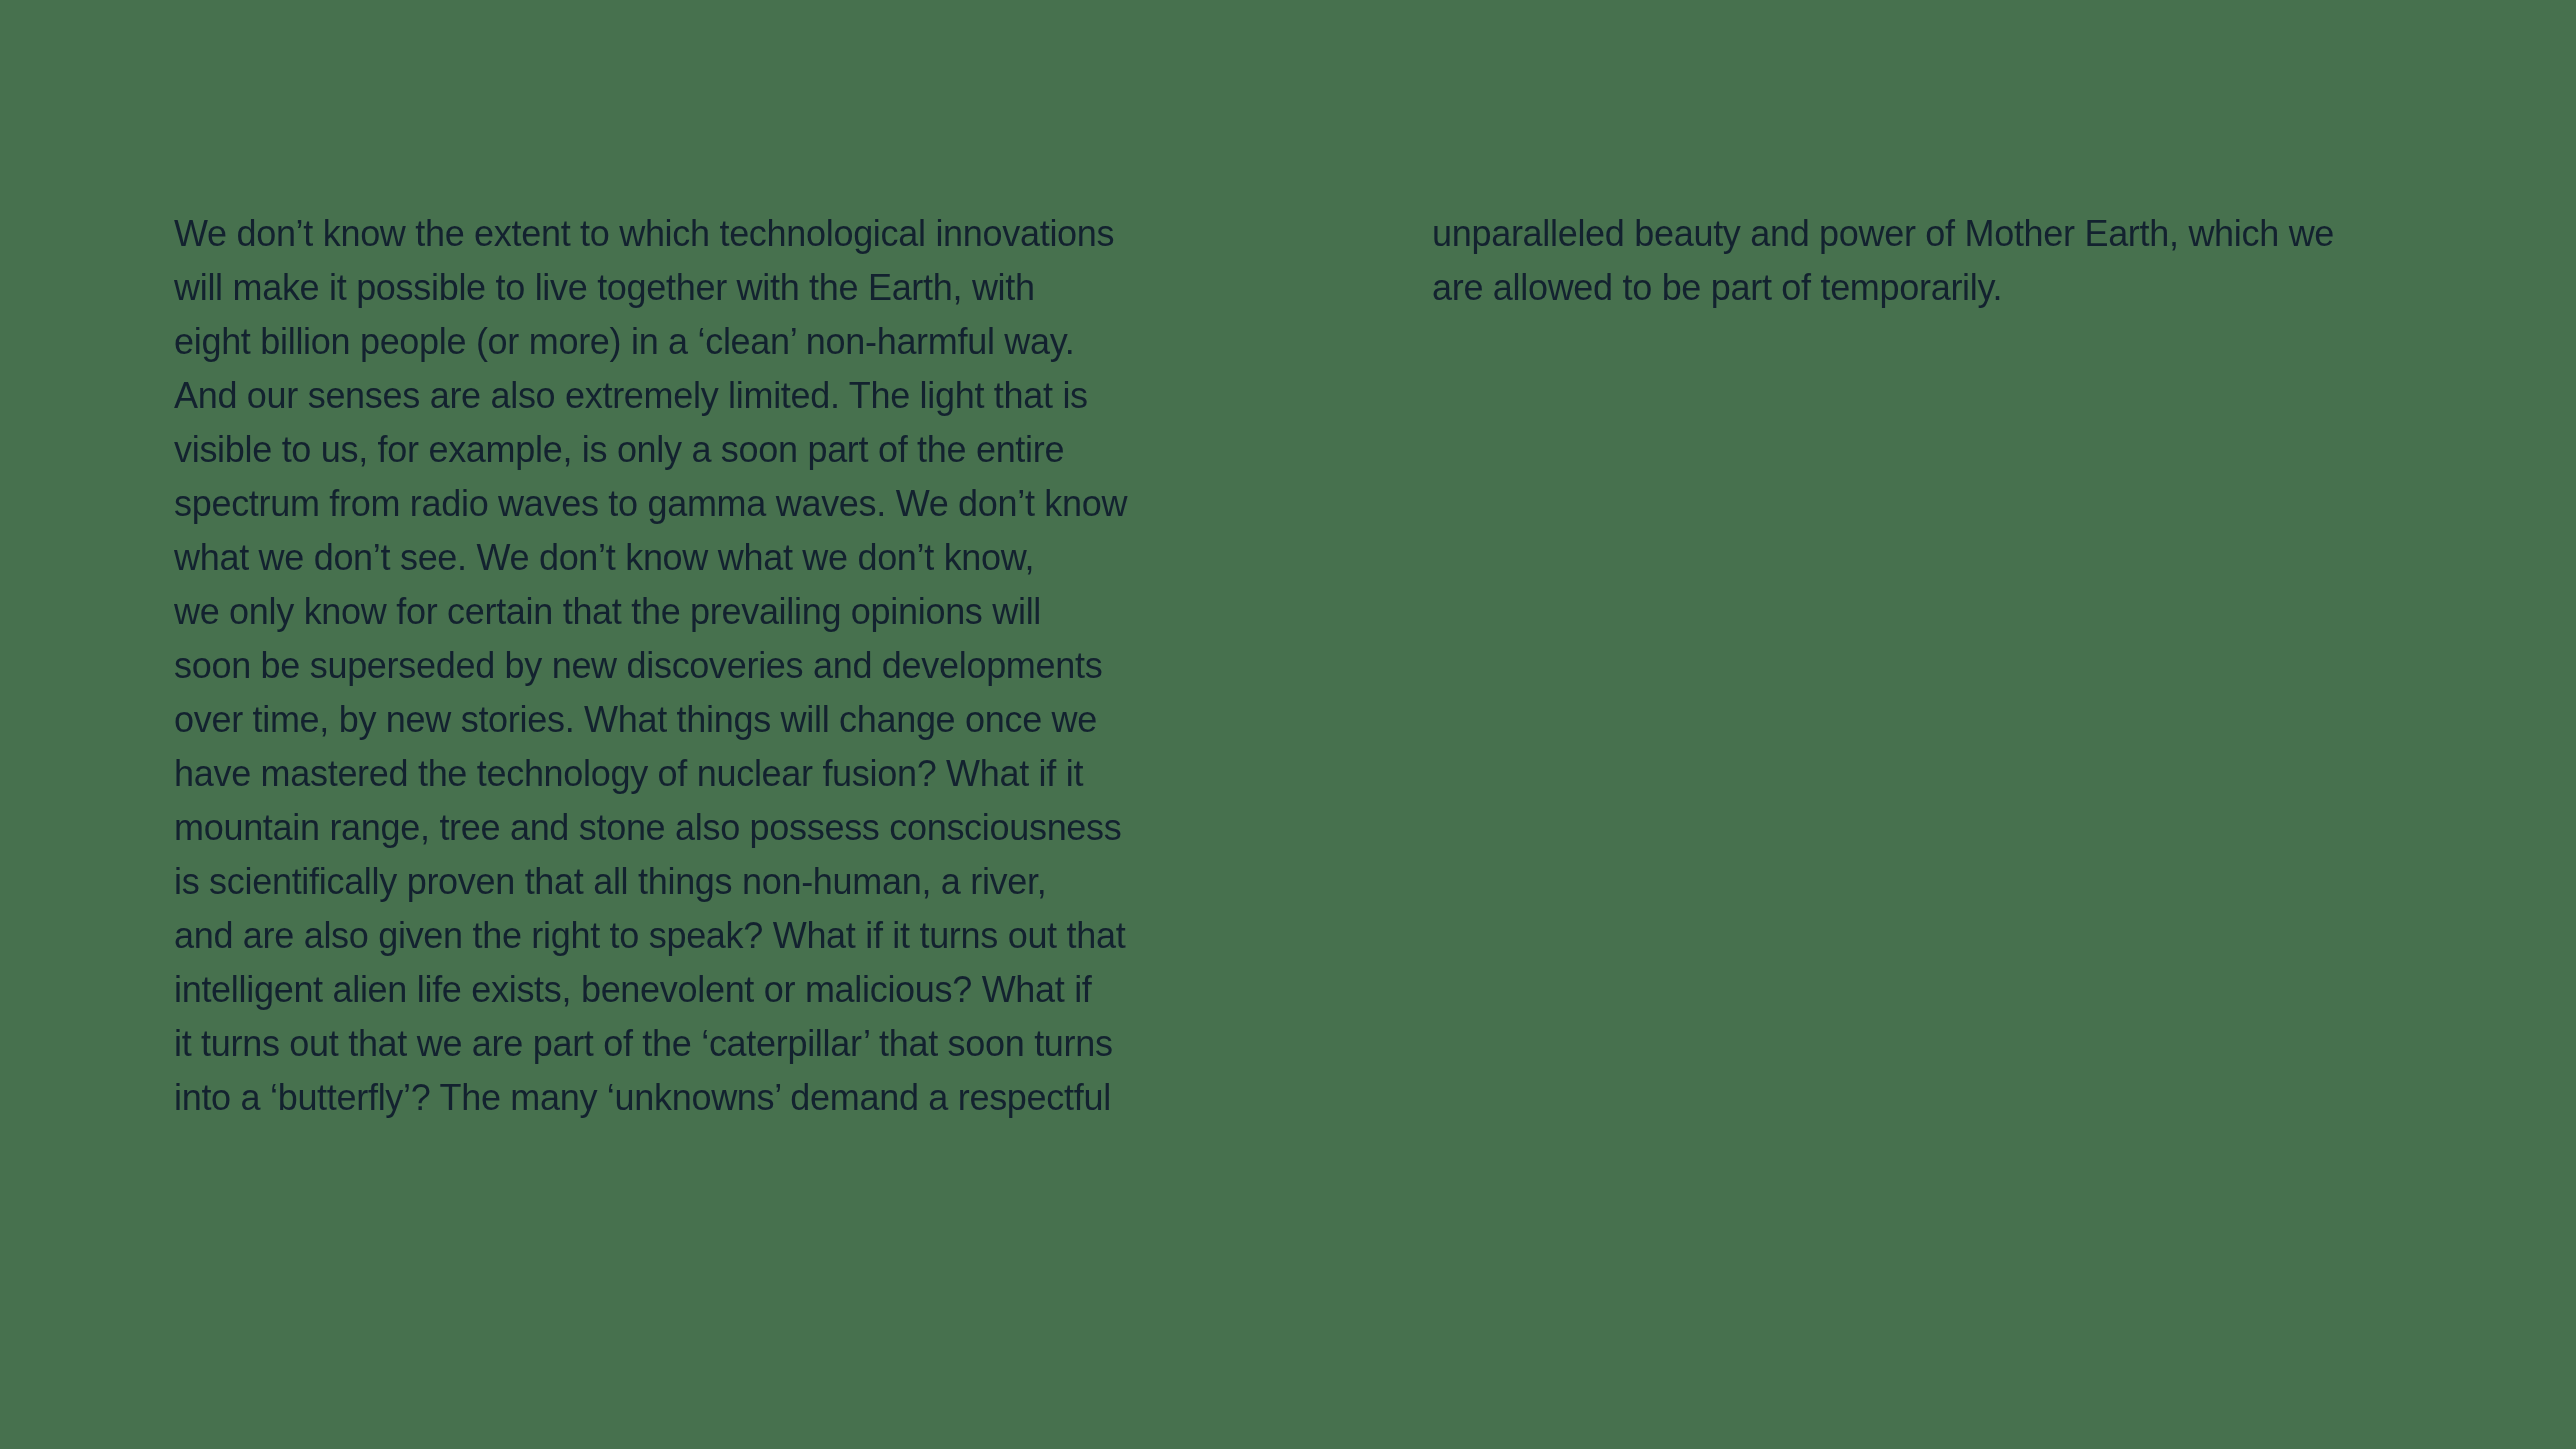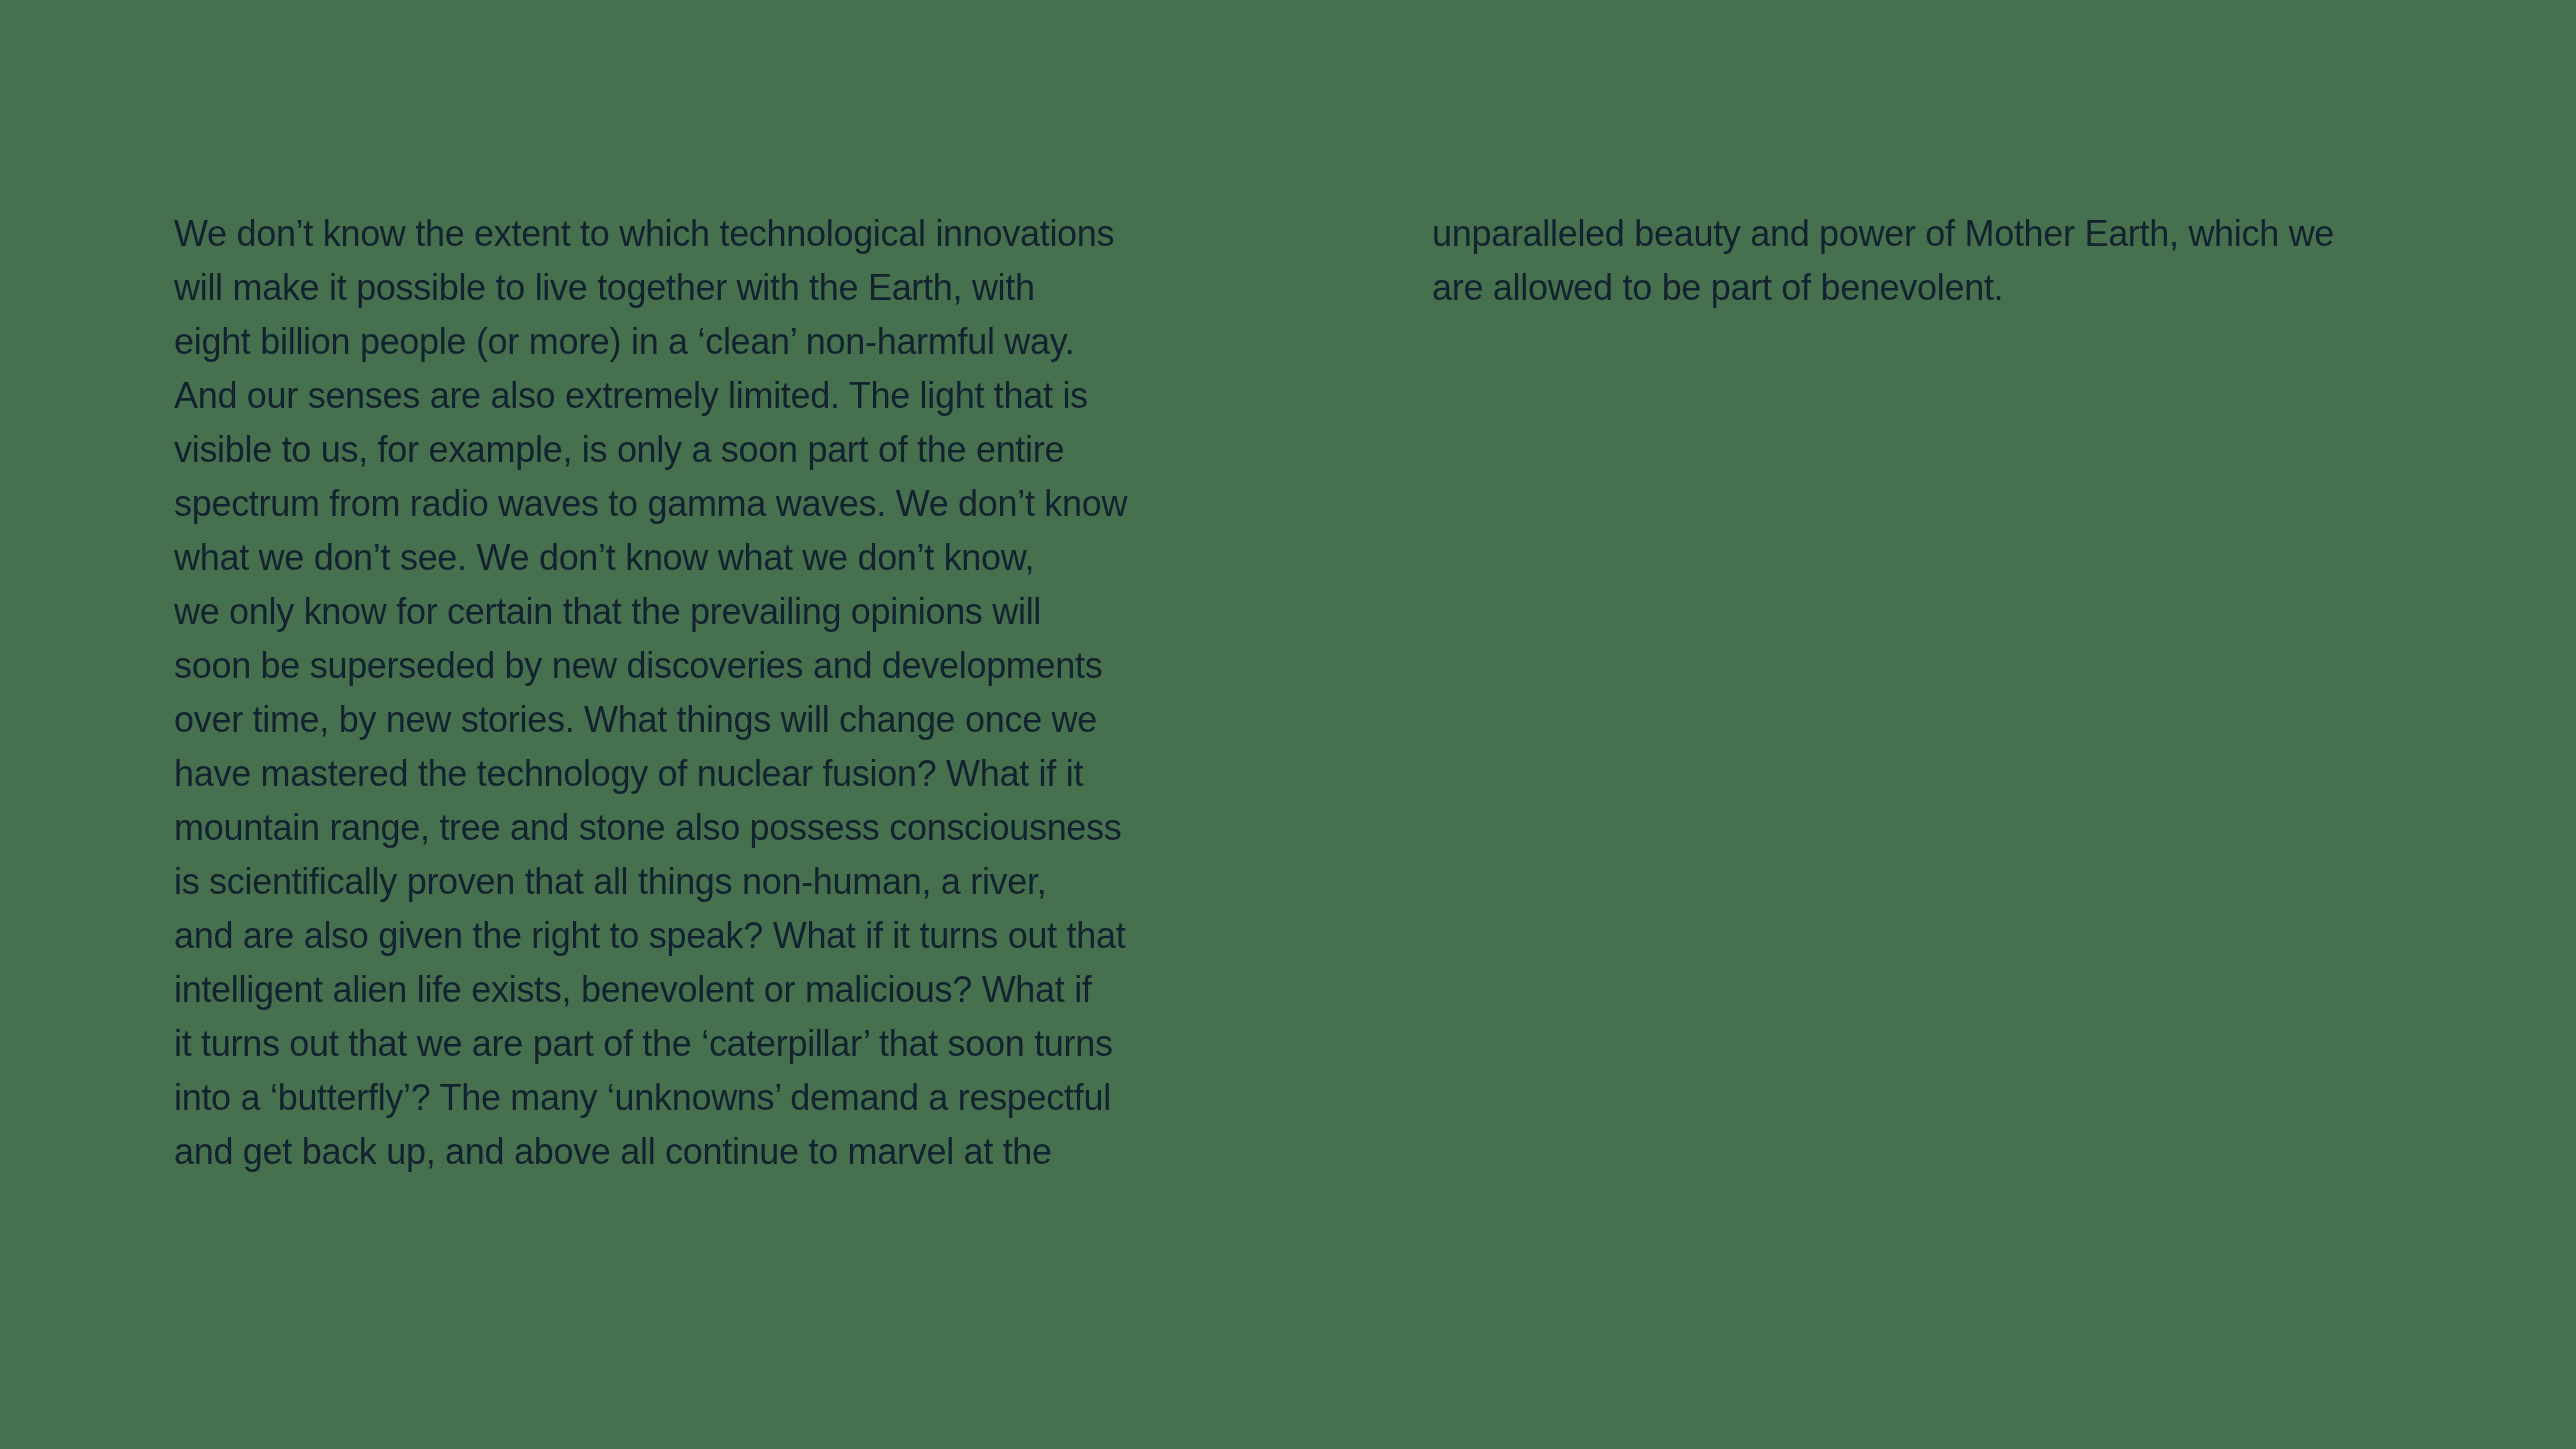--- a/index.html
+++ b/index.html
@@ -53,20 +53,19 @@
       <div class="line">we only know for certain that the prevailing opinions will</div>
       <div class="line">soon be superseded by new discoveries and developments</div>
       <div class="line">over time, by new stories. What things will change once we</div>
       <div class="line">have mastered the technology of nuclear fusion? What if it</div>
       <div class="line">mountain range, tree and stone also possess consciousness</div>
       <div class="line">is scientifically proven that all things non-human, a river,</div>
       <div class="line">and are also given the right to speak? What if it turns out that</div>
       <div class="line">intelligent alien life exists, benevolent or malicious? What if</div>
       <div class="line">it turns out that we are part of the ‘caterpillar’ that soon turns</div>
       <div class="line">into a ‘butterfly’? The many ‘unknowns’ demand a respectful</div>
-      <div class="line">and get back up, and above all continue to marvel at the</div>
     </div>
   <div class="text-column col-right">
       <div class="line">unparalleled beauty and power of Mother Earth, which we</div>
-      <div class="line">are allowed to be part of benevolent.</div>
+      <div class="line">are allowed to be part of temporarily.</div>
     </div>
 </div>
 
 
 </body></html>

